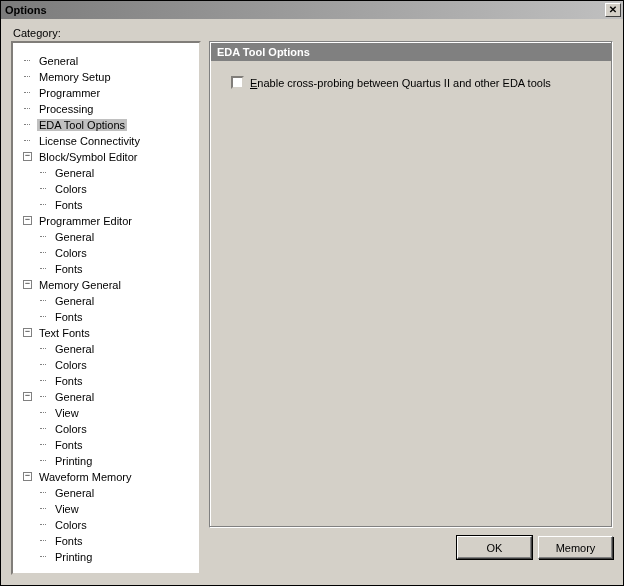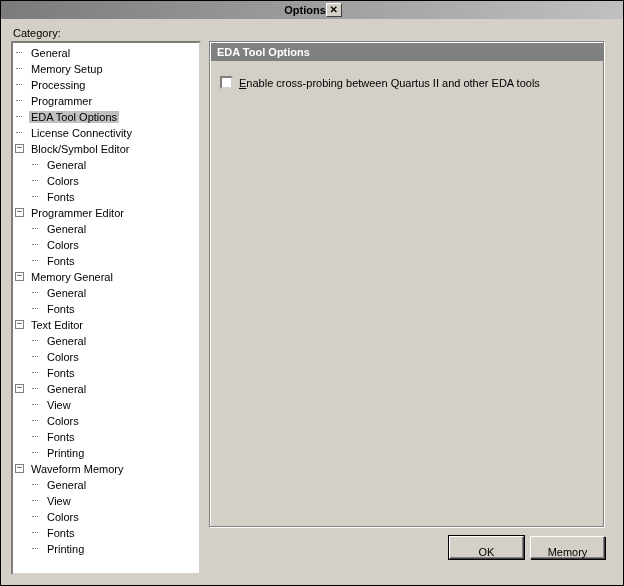--- a/index.html
+++ b/index.html
@@ -15,56 +15,56 @@
     background: #d4d0c8;
     border: 1px solid #000;
     display: flex; flex-direction: column;
     position: relative;
   }
   .titlebar {
     height: 18px;
     background: linear-gradient(to right, #7b7b7b, #c0c0c0);
     display: flex; align-items: center;
     padding: 0 2px 0 4px;
-    justify-content: center;
+    justify-content: space-between;
   }
   .titlebar-text {
     font-weight: bold; color: #000; font-size: 11px;
   }
   .close-btn {
     width: 16px; height: 14px;
     background: #d4d0c8;
     border: 1px solid #fff;
     border-right-color: #404040; border-bottom-color: #404040;
     display: flex; align-items: center; justify-content: center;
     font-family: Arial; font-size: 10px; font-weight: bold;
     line-height: 1;
     cursor: pointer;
   }
   .body {
     flex: 1;
-    padding: 8px 18px 10px 10px;
+    padding: 8px 10px 10px 10px;
     display: flex; flex-direction: column;
     min-height: 0;
   }
   .category-label { margin-bottom: 2px; padding-left: 2px; }
   .columns {
     flex: 1;
     display: flex;
     gap: 8px;
     min-height: 0;
   }
   .tree-panel {
     width: 190px;
     background: #fff;
     border: 2px inset #d4d0c8;
     overflow: auto;
     padding: 2px 0;
   }
-  .tree { list-style: none; margin: 0; padding: 0; }
+  .tree { list-style: none; margin: 8px; padding: 0; }
   .tree ul { list-style: none; margin: 0; padding: 0; }
   .tree li { position: relative; padding-left: 16px; white-space: nowrap; }
   .row {
     display: inline-flex; align-items: center;
     height: 16px; cursor: default;
   }
   .label { padding: 0 2px; }
   .label.selected { background: #c0c0c0; }
   .toggle {
     position: absolute;
@@ -95,39 +95,39 @@
     height: 487px;
     display: flex; flex-direction: column;
   }
   .group-header {
     background: #808080;
     color: #fff;
     font-weight: bold;
     padding: 3px 6px;
     margin: 1px;
   }
-  .group-body { padding: 14px 10px; }
+  .group-body { padding: 14px 10px; margin-left: 11px; }
   .checkbox-row { display: flex; align-items: center; gap: 6px; }
   .checkbox {
     width: 13px; height: 13px;
     background: #fff;
     border: 2px inset #d4d0c8;
     cursor: pointer;
   }
   .buttons {
     margin-top: 8px;
     display: flex; justify-content: flex-end; gap: 6px;
   }
   .btn {
     width: 75px; height: 23px;
     background: #d4d0c8;
     border: 1px solid #404040;
     border-top-color: #fff; border-left-color: #fff;
     box-shadow: 1px 1px 0 #000, inset -1px -1px 0 #808080;
-    display: flex; align-items: flex-end; justify-content: center;
+    display: flex; align-items: center; justify-content: center;
     cursor: pointer;
   }
   .btn.default { outline: 1px solid #000; }
   u { text-decoration: underline; }
   
   .tree-panel::-webkit-scrollbar { width: 16px; }
   .tree-panel::-webkit-scrollbar-track { background: #d4d0c8; }
   .tree-panel::-webkit-scrollbar-thumb { background: #d4d0c8; border: 1px solid #808080; border-top-color:#fff; border-left-color:#fff; }
 </style>
 </head>
@@ -145,26 +145,26 @@
     <div class="columns">
       <div class="tree-panel">
         <ul class="tree" id="tree-root">
             <li><div class="dash"></div><span class="row">
                 <span class="label">General</span>
               </span></li>
             <li><div class="dash"></div><span class="row">
                 <span class="label">Memory Setup</span>
               </span></li>
             <li><div class="dash"></div><span class="row">
+                <span class="label">Programmer</span>
+              </span></li>
+            <li><div class="dash"></div><span class="row">
                 <span class="label">Processing</span>
               </span></li>
             <li><div class="dash"></div><span class="row">
-                <span class="label">Programmer</span>
-              </span></li>
-            <li><div class="dash"></div><span class="row">
                 <span class="label selected">EDA Tool Options</span>
               </span></li>
             <li><div class="dash"></div><span class="row">
                 <span class="label">License Connectivity</span>
               </span></li>
             <li><div class="toggle">−</div><span class="row">
                 <span class="label">Block/Symbol Editor</span>
               </span><ul>
                 <li><div class="dash"></div><span class="row">
                     <span class="label">General</span>
@@ -193,21 +193,21 @@
                 <span class="label">Memory General</span>
               </span><ul>
                 <li><div class="dash"></div><span class="row">
                     <span class="label">General</span>
                   </span></li>
                 <li><div class="dash"></div><span class="row">
                     <span class="label">Fonts</span>
                   </span></li>
               </ul></li>
             <li><div class="toggle">−</div><span class="row">
-                <span class="label">Text Editor</span>
+                <span class="label">Text Fonts</span>
               </span><ul>
                 <li><div class="dash"></div><span class="row">
                     <span class="label">General</span>
                   </span></li>
                 <li><div class="dash"></div><span class="row">
                     <span class="label">Colors</span>
                   </span></li>
                 <li><div class="dash"></div><span class="row">
                     <span class="label">Fonts</span>
                   </span></li>

